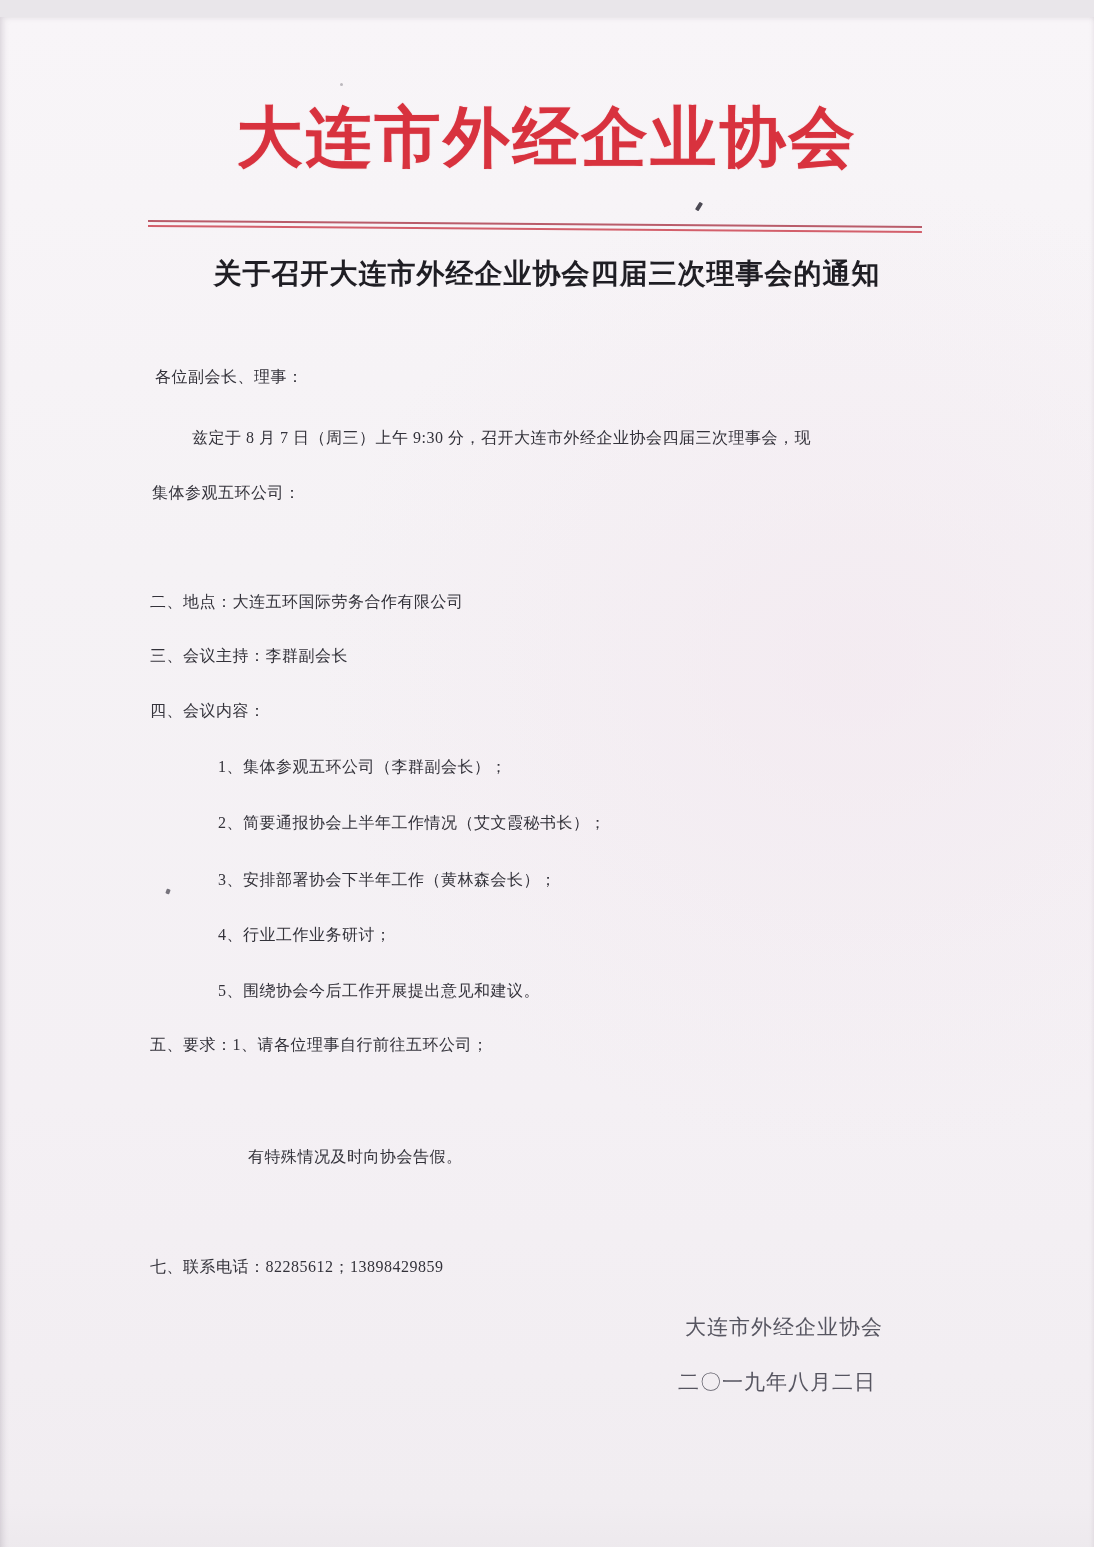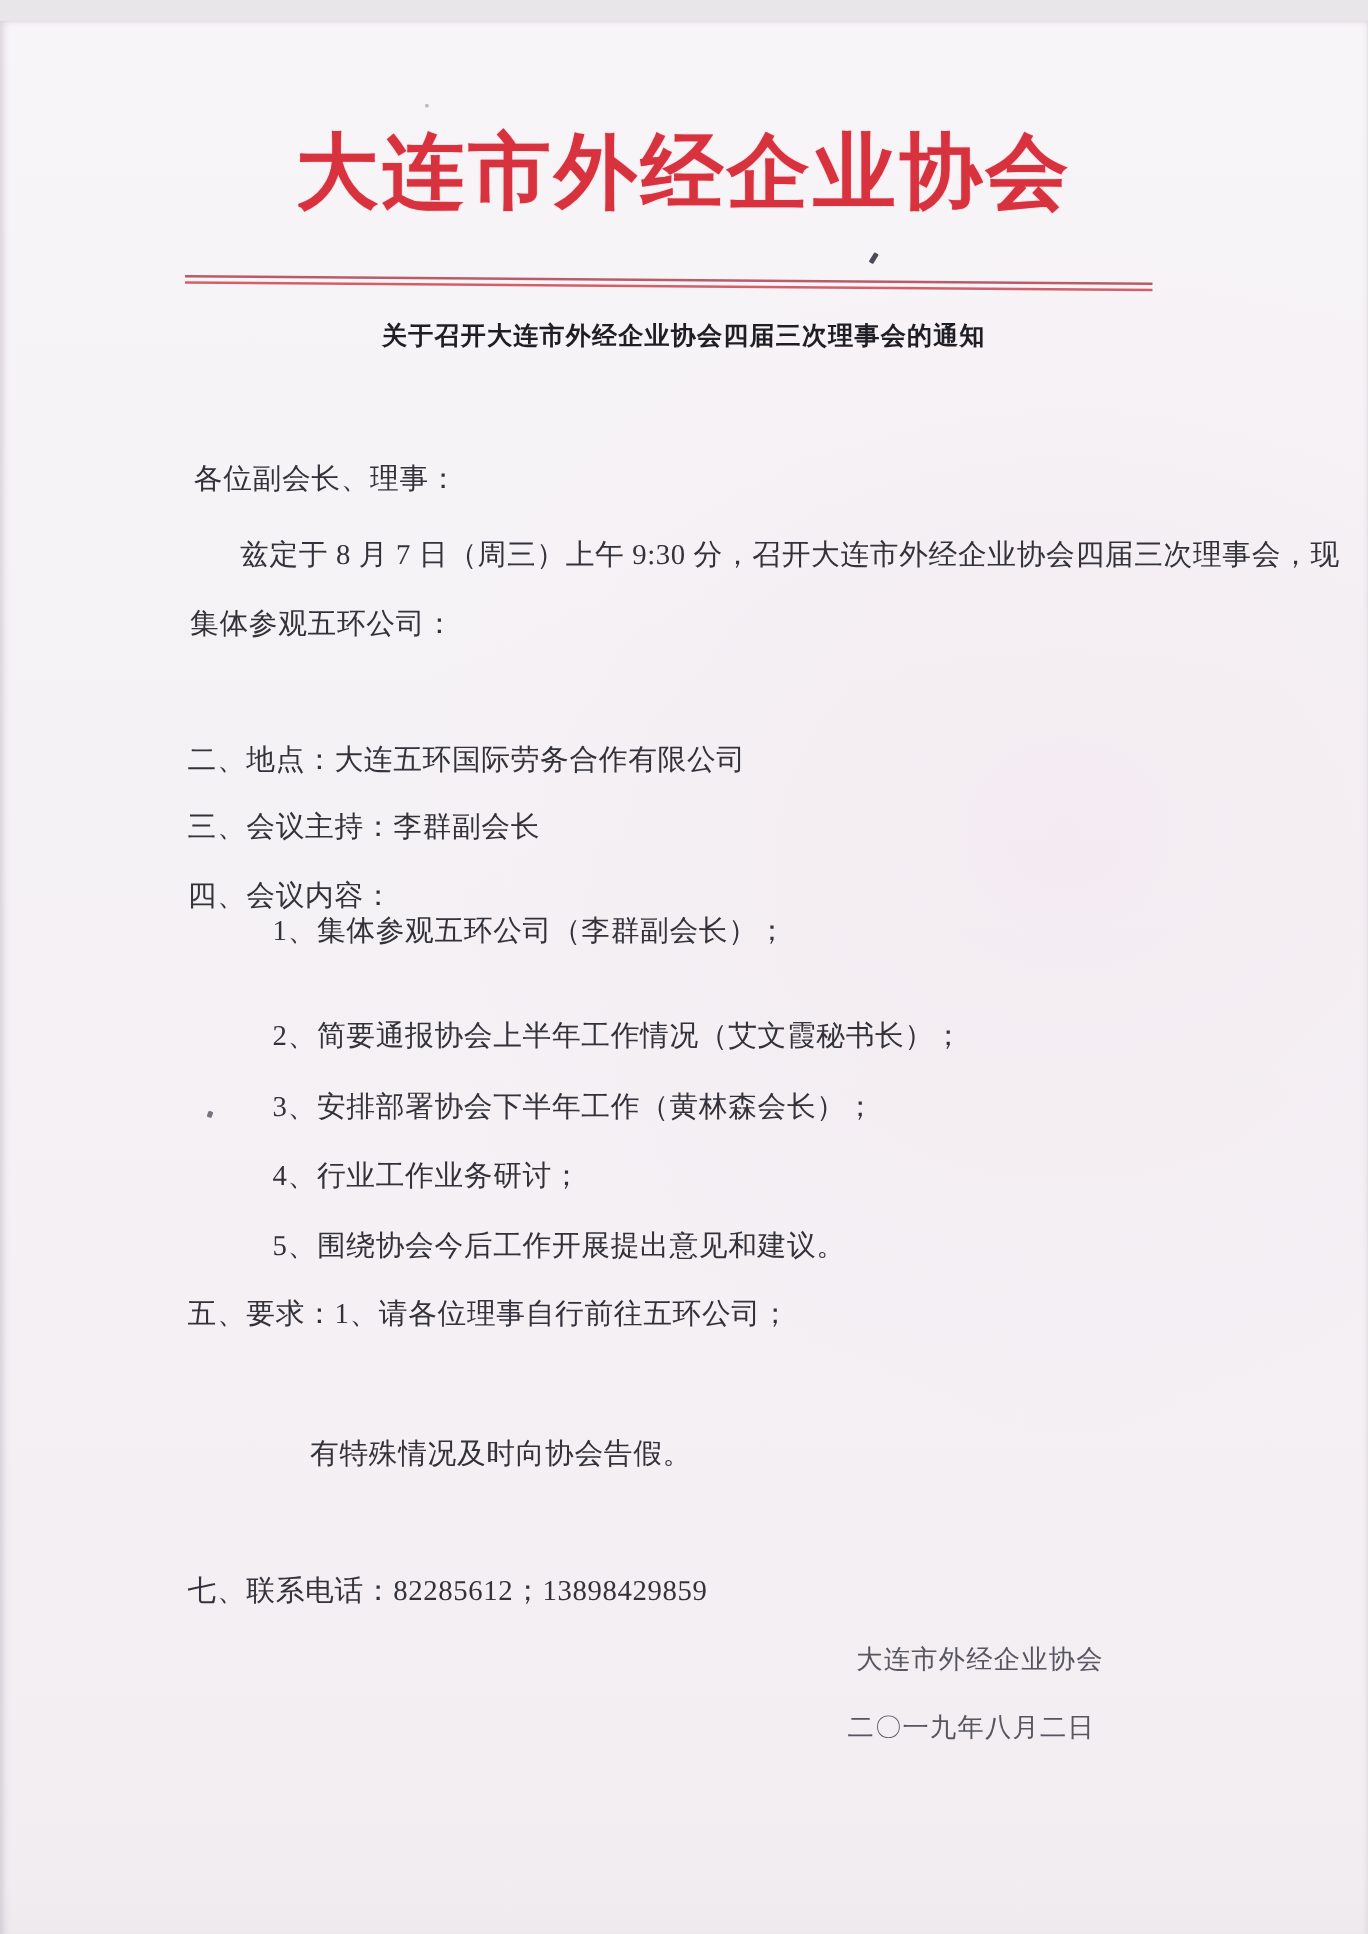--- a/index.html
+++ b/index.html
@@ -40,29 +40,29 @@
     width: 774px; height: 7px;
     border-top: 2px solid #b95c6a;
     border-bottom: 2px solid #d35f6b;
     transform: rotate(0.45deg);
     transform-origin: left center;
   }
   .notice-title {
     position: absolute;
     top: 238px; left: 0; width: 100%;
     text-align: center;
-    font-size: 20px;
+    font-size: 28px;
     font-weight: bold;
     letter-spacing: 1px;
     color: #1f1e24;
     white-space: nowrap;
   }
   .line {
     position: absolute;
-    font-size: 23px;
+    font-size: 16px;
     color: #33323a;
     letter-spacing: 0.5px;
     white-space: nowrap;
   }
   .sig {
     position: absolute;
     font-size: 21px;
     color: #565560;
     letter-spacing: 1px;
     white-space: nowrap;
@@ -90,21 +90,21 @@
   <div class="speck speck-c"></div>
 
   <div class="notice-title">关于召开大连市外经企业协会四届三次理事会的通知</div>
 
   <div class="line" style="left:155px; top:350px;">各位副会长、理事：</div>
   <div class="line" style="left:192px; top:411px;">兹定于 8 月 7 日（周三）上午 9:30 分，召开大连市外经企业协会四届三次理事会，现</div>
   <div class="line" style="left:152px; top:466px;">集体参观五环公司：</div>
   <div class="line" style="left:150px; top:575px;">二、地点：大连五环国际劳务合作有限公司</div>
   <div class="line" style="left:150px; top:629px;text-align:right;">三、会议主持：李群副会长</div>
   <div class="line" style="left:150px; top:684px;">四、会议内容：</div>
-  <div class="line" style="left:218px; top:712px;">1、集体参观五环公司（李群副会长）；</div>
+  <div class="line" style="left:218px; top:740px;">1、集体参观五环公司（李群副会长）；</div>
   <div class="line" style="left:218px; top:796px;">2、简要通报协会上半年工作情况（艾文霞秘书长）；</div>
   <div class="line" style="left:218px; top:853px;">3、安排部署协会下半年工作（黄林森会长）；</div>
   <div class="line" style="left:218px; top:908px;">4、行业工作业务研讨；</div>
   <div class="line" style="left:218px; top:964px;">5、围绕协会今后工作开展提出意见和建议。</div>
   <div class="line" style="left:150px; top:1018px;">五、要求：1、请各位理事自行前往五环公司；</div>
   <div class="line" style="left:248px; top:1130px;">有特殊情况及时向协会告假。</div>
   <div class="line" style="left:150px; top:1240px;">七、联系电话：82285612；13898429859</div>
 
   <div class="sig" style="left:685px; top:1296px;">大连市外经企业协会</div>
   <div class="sig" style="left:678px; top:1351px;">二〇一九年八月二日</div>

